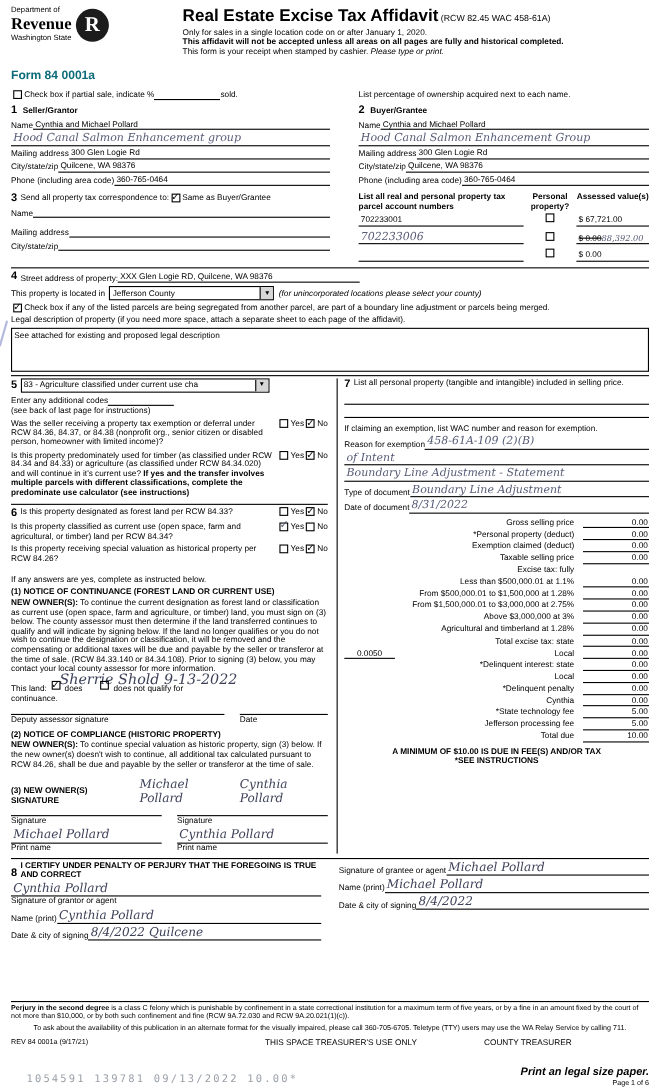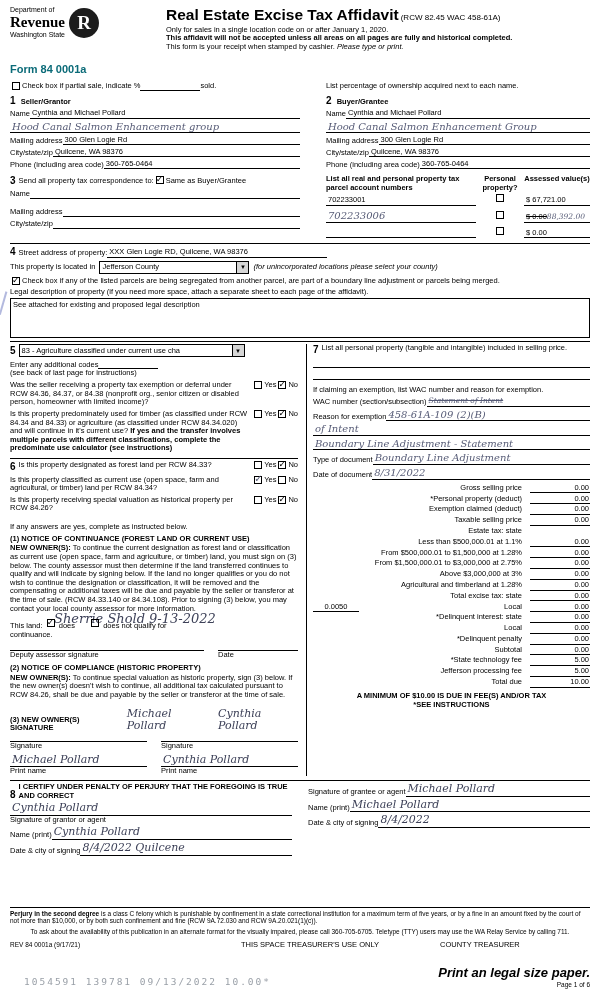--- a/index.html
+++ b/index.html
@@ -325,24 +325,20 @@
         <span>List all personal property (tangible and intangible) included in selling price.</span>
       </div>
       <div class="row">
           <span class="fill"></span>
         </div>
       <div class="row">
           <span class="fill"></span>
         </div>
       <div style="margin-top:6px">If claiming an exemption, list WAC number and reason for exemption.</div>
       <div class="row">
-        <span>WAC number (section/subsection)</span>
-        <span class="fill"><span class="hw strike">Statement of Intent</span></span>
-      </div>
-      <div class="row">
         <span>Reason for exemption</span>
         <span class="fill"><span class="hw big">458-61A-109 (2)(B)</span></span>
       </div>
       <div class="row">
         <span class="fill"><span class="hw big">of Intent</span></span>
       </div>
       <div class="row">
         <span class="fill"><span class="hw big">Boundary Line Adjustment - Statement</span></span>
       </div>
       <div class="row">
@@ -365,21 +361,21 @@
           </div>
         <div class="taxrow">
             <span class="taxlbl">Exemption claimed (deduct)</span>
             <span class="taxval">0.00</span>
           </div>
         <div class="taxrow">
             <span class="taxlbl">Taxable selling price</span>
             <span class="taxval">0.00</span>
           </div>
         <div class="taxrow">
-            <span class="taxlbl" style="text-align:right;padding-right:68px">Estate tax: state</span>
+            <span class="taxlbl" style="text-align:right;padding-right:68px">Excise tax: fully</span>
           </div>
         <div class="taxrow">
             <span class="taxlbl">Less than $500,000.01 at 1.1%</span>
             <span class="taxval">0.00</span>
           </div>
         <div class="taxrow">
             <span class="taxlbl">From $500,000.01 to $1,500,000 at 1.28%</span>
             <span class="taxval">0.00</span>
           </div>
         <div class="taxrow">
@@ -409,21 +405,21 @@
           </div>
         <div class="taxrow">
             <span class="taxlbl">Local</span>
             <span class="taxval">0.00</span>
           </div>
         <div class="taxrow">
             <span class="taxlbl">*Delinquent penalty</span>
             <span class="taxval">0.00</span>
           </div>
         <div class="taxrow">
-            <span class="taxlbl">Subtotal</span>
+            <span class="taxlbl">Cynthia</span>
             <span class="taxval">0.00</span>
           </div>
         <div class="taxrow">
             <span class="taxlbl">*State technology fee</span>
             <span class="taxval">5.00</span>
           </div>
         <div class="taxrow">
             <span class="taxlbl">Jefferson processing fee</span>
             <span class="taxval">5.00</span>
           </div>
@@ -481,18 +477,18 @@
     </div>
     <div class="tiny" style="text-align:center;margin-top:3px">To ask about the availability of this publication in an alternate format for the visually impaired, please call 360-705-6705. Teletype (TTY) users may use the WA Relay Service by calling 711.</div>
     <div style="display:flex;margin-top:6px">
       <span class="tiny" style="width:170px">REV 84 0001a  (9/17/21)</span>
       <span style="flex:1;text-align:center">THIS SPACE TREASURER'S USE ONLY</span>
       <span style="width:150px;text-align:left">COUNTY TREASURER</span>
     </div>
     <div style="display:flex;align-items:flex-end;margin-top:16px">
       <span class="stamp" style="margin-left:14px">1054591 139781 09/13/2022 10.00*</span>
       <span style="margin-left:auto;text-align:right">
-        <span class="b i" style="display:block;font-size:13px">Print an legal size paper.</span>
+        <span class="b i" style="display:block;font-size:10px">Print an legal size paper.</span>
         <span class="tiny" style="display:block">Page 1 of 6</span>
       </span>
     </div>
   </div>
 </div>
 
 </body></html>

